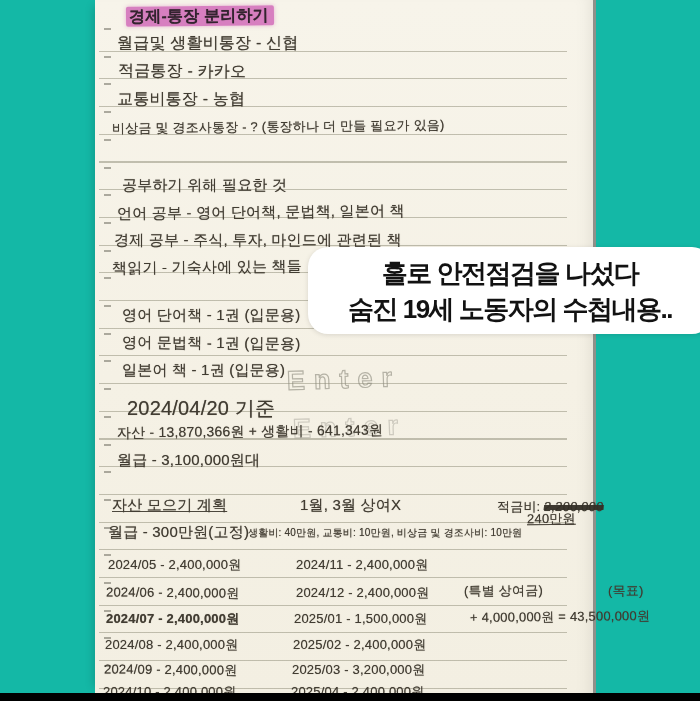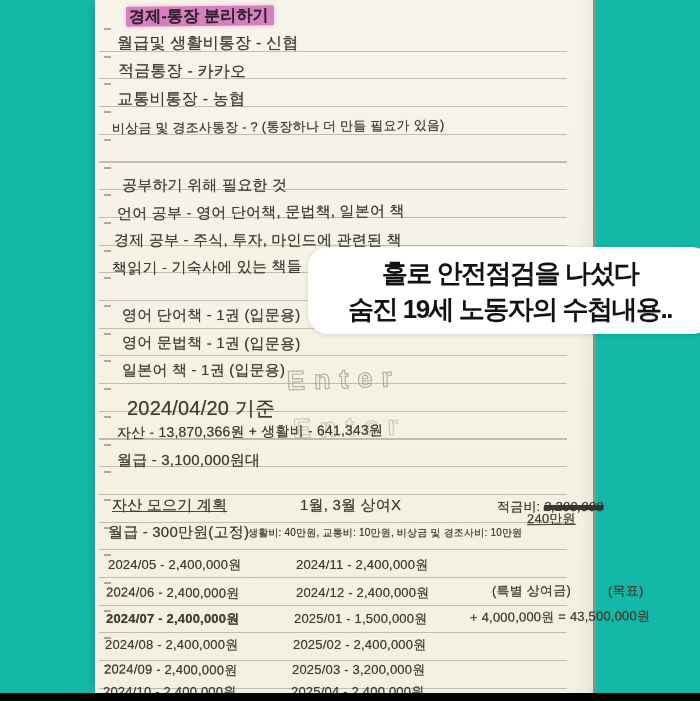--- a/index.html
+++ b/index.html
@@ -107,21 +107,21 @@
   <div class="hw small" style="left:497px;top:498px;"><span>적금비:</span> <span class="scribble">2,200,000</span></div>
   <div class="hw small underline tilt-l" style="left:527px;top:481px;margin-top:29px;">240만원</div>
   <div class="hw" style="left:108px;top:523px;">월급 - 300만원(고정)</div>
   <div class="hw tiny" style="left:248px;top:526px;">생활비: 40만원, 교통비: 10만원, 비상금 및 경조사비: 10만원</div>
 
   <div class="hw small" style="left:108px;top:556px;">2024/05 - 2,400,000원</div>
   <div class="hw small" style="left:296px;top:556px;">2024/11 - 2,400,000원</div>
 
   <div class="hw small tilt-r" style="left:106px;top:584px;">2024/06 - 2,400,000원</div>
   <div class="hw small" style="left:296px;top:584px;">2024/12 - 2,400,000원</div>
-  <div class="hw small tilt-l" style="left:492px;top:582px;text-align:right;">(특별 상여금)</div>
+  <div class="hw small tilt-l" style="left:464px;top:582px;text-align:right;">(특별 상여금)</div>
   <div class="hw small" style="left:608px;top:582px;">(목표)</div>
 
   <div class="hw small" style="left:106px;top:610px;font-weight:bold;">2024/07 - 2,400,000원</div>
   <div class="hw small" style="left:294px;top:610px;">2025/01 - 1,500,000원</div>
   <div class="hw small tilt-l" style="left:470px;top:608px;">+ 4,000,000원 = 43,500,000원</div>
 
   <div class="hw small" style="left:105px;top:636px;">2024/08 - 2,400,000원</div>
   <div class="hw small" style="left:293px;top:636px;">2025/02 - 2,400,000원</div>
 
   <div class="hw small tilt-r" style="left:104px;top:661px;">2024/09 - 2,400,000원</div>

